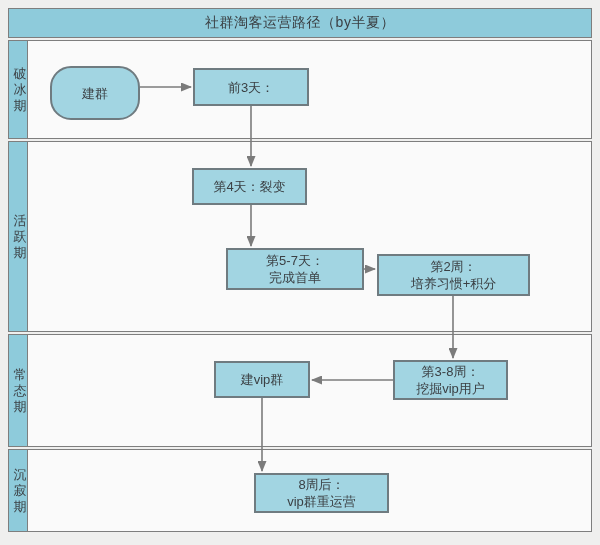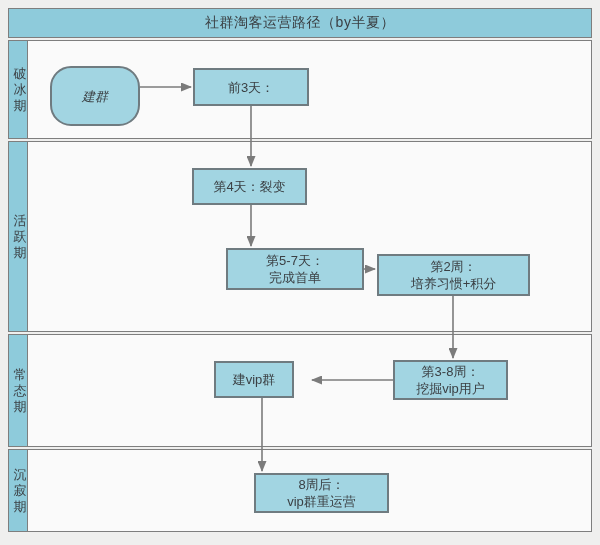--- a/index.html
+++ b/index.html
@@ -76,27 +76,27 @@
     display: flex;
     flex-direction: column;
     align-items: center;
     justify-content: center;
     text-align: center;
     font-size: 13px;
     line-height: 17px;
   }
   .node.pill { border-radius: 21px; }
   
-  #node-create-group   { left: 50px;  top: 66px;  width: 90px;  height: 60px; font-style: italic; }
+  #node-create-group   { left: 50px;  top: 66px;  width: 90px;  height: 54px; }
   #node-first-3-days   { left: 193px; top: 68px;  width: 116px; height: 38px; }
   #node-day-4          { left: 192px; top: 168px; width: 115px; height: 37px; }
   #node-day-5-7        { left: 182px; top: 248px; width: 138px; height: 42px; margin-left: 44px; }
   #node-week-2         { left: 377px; top: 254px; width: 153px; height: 42px; }
   #node-week-3-8       { left: 393px; top: 360px; width: 115px; height: 40px; }
-  #node-create-vip     { left: 214px; top: 361px; width: 80px;  height: 37px; }
+  #node-create-vip     { left: 214px; top: 361px; width: 96px;  height: 37px; }
   #node-after-8-weeks  { left: 214px; top: 473px; width: 135px; height: 40px; margin-left: 40px; }
   
   #lane-0 { top: 40px;  height: 99px; }
   #lane-1 { top: 141px; height: 191px; }
   #lane-2 { top: 334px; height: 113px; }
   #lane-3 { top: 449px; height: 83px; }
 </style>
 </head>
 <body>
 

